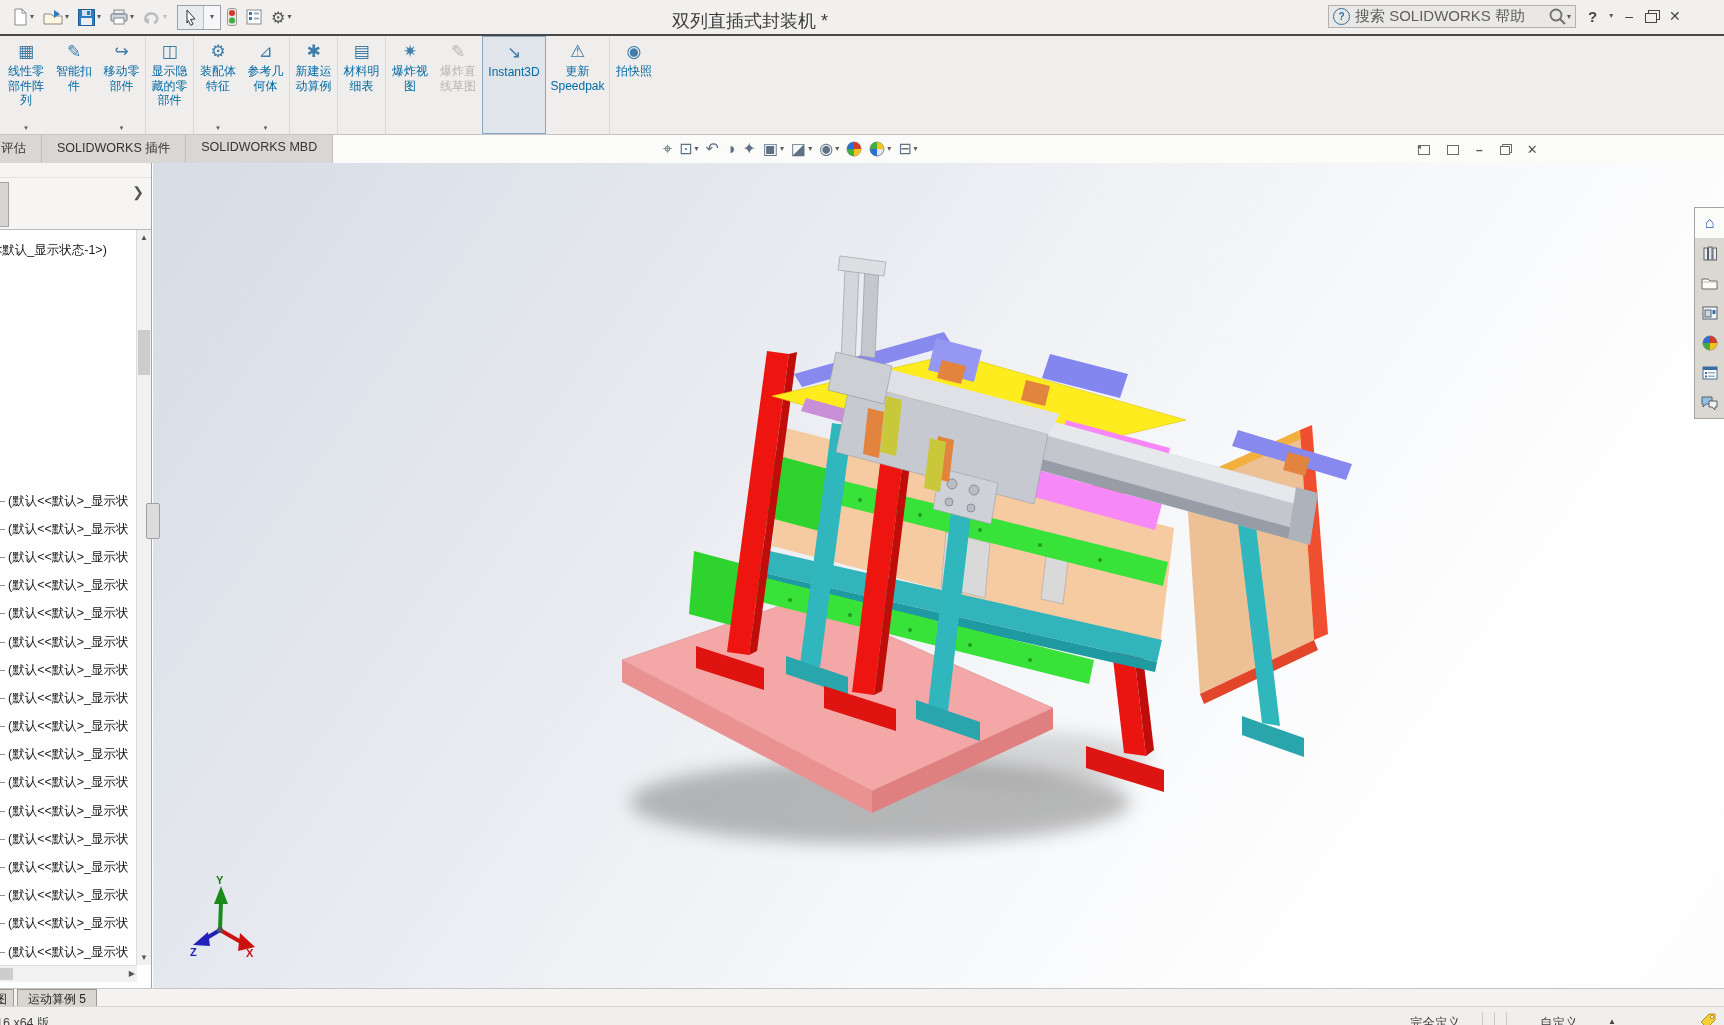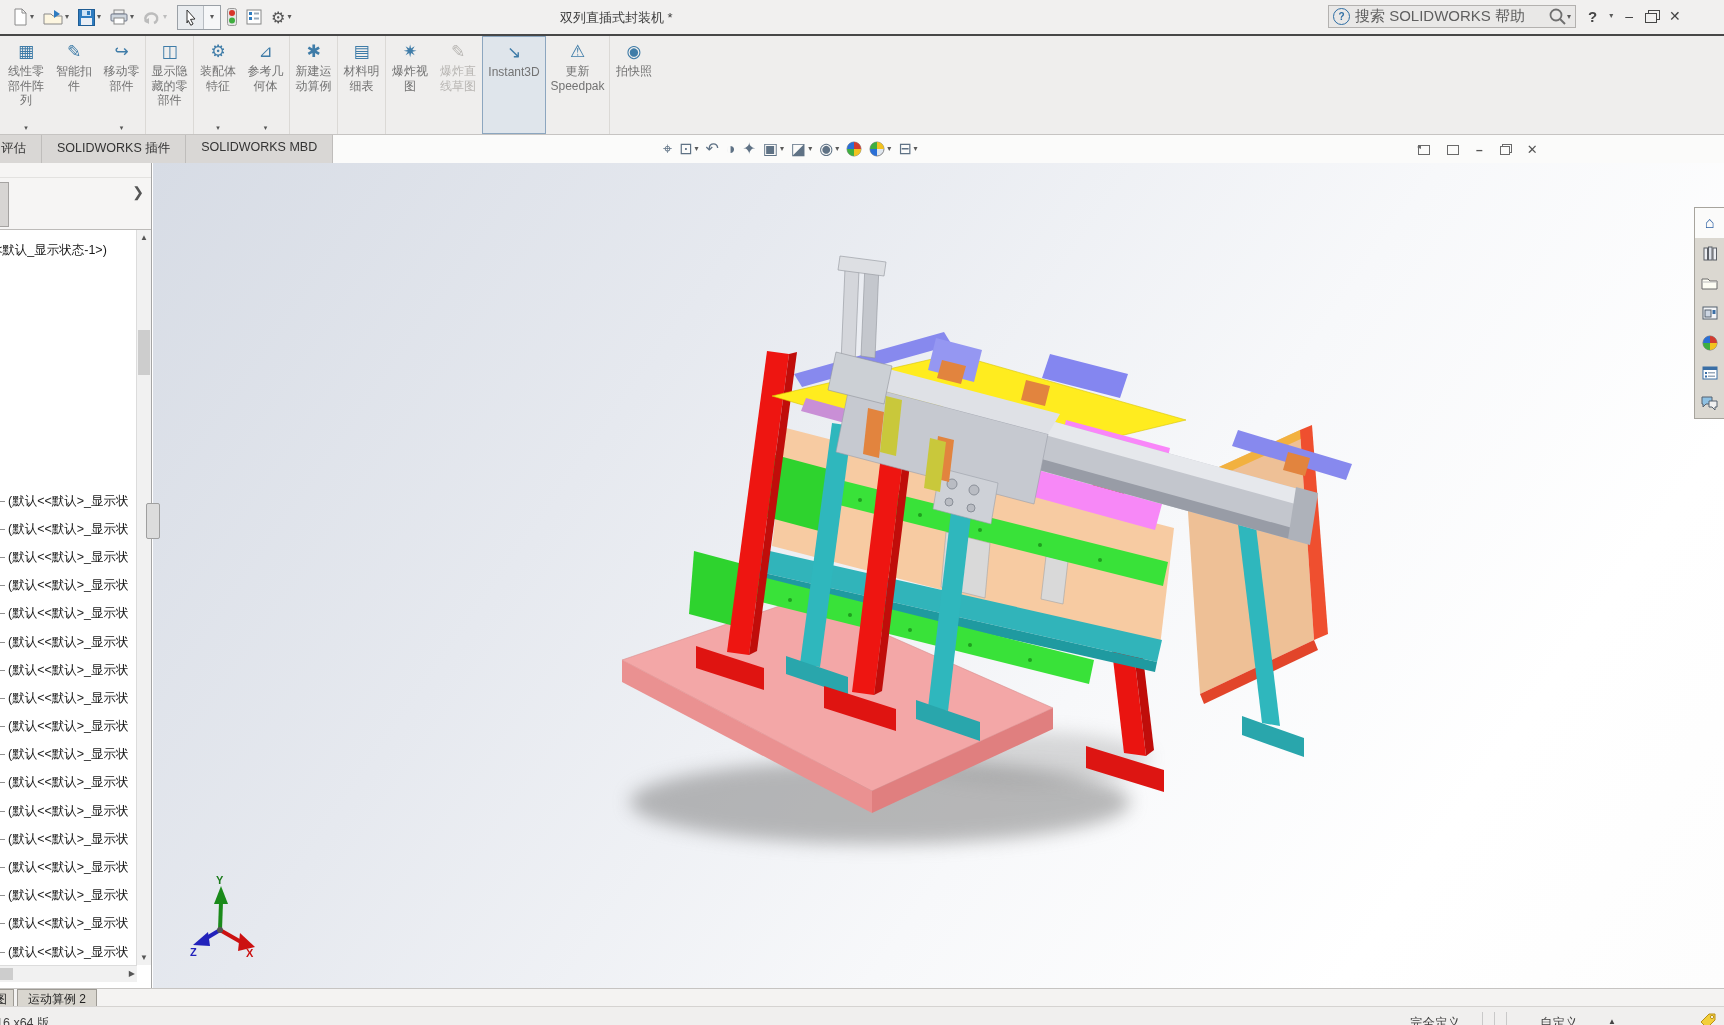--- a/index.html
+++ b/index.html
@@ -8,33 +8,33 @@
 
   
   #titlebar{position:absolute;left:0;top:0;width:1724px;height:34px;background:#f1f0ef;border-bottom:2px solid #474747;}
   #qat{position:absolute;left:10px;top:3px;height:28px;display:flex;align-items:center;gap:3px;}
   .qitem{display:flex;align-items:center;gap:2px;padding:2px 3px;}
   .caret{font-size:8px;color:#5a5a5a;line-height:8px;}
   .caret.dis{color:#bdbdbd;}
   #selbox{display:flex;align-items:stretch;border:1px solid #9aa0a6;background:#e9ecef;margin-left:4px;}
   #selbox .cell{display:flex;align-items:center;padding:3px 6px;}
   #selbox .cell+.cell{border-left:1px solid #b8bdc2;background:#f6f7f8;}
-  #title{position:absolute;left:560px;top:9px;width:380px;text-align:left;font-size:13px;color:#3c3c3c;white-space:nowrap;}
+  #title{position:absolute;left:560px;top:9px;width:380px;text-align:center;font-size:18px;color:#3c3c3c;white-space:nowrap;}
   #searchbox{position:absolute;left:1328px;top:5px;width:248px;height:23px;background:#e9e8e7;border:1px solid #b3b1af;display:flex;align-items:center;padding:0 4px;box-sizing:border-box;}
   #searchbox .qmark{width:15px;height:15px;border:1.5px solid #2d6da3;border-radius:50%;color:#2d6da3;font-size:10px;font-weight:bold;display:flex;align-items:center;justify-content:center;margin-right:5px;flex:none;}
   #searchbox .ph{flex:1;font-size:15px;color:#5f5f5f;white-space:nowrap;overflow:hidden;}
   #ttools{position:absolute;left:1588px;top:6px;display:flex;align-items:center;gap:12px;color:#454545;}
   .winbtn{font-size:14px;color:#454545;line-height:20px;}
   .restore{width:10px;height:8px;border:1px solid #454545;box-shadow:3px -3px 0 -1px #f1f0ef,3px -3px 0 0 #454545;margin-top:3px;}
 
   
   #ribbon{position:absolute;left:0;top:36px;width:1724px;height:99px;background:#efeeed;border-bottom:1px solid #c6c4c2;box-sizing:border-box;display:flex;align-items:stretch;padding-left:2px;}
   .rbtn{width:48px;display:flex;flex-direction:column;align-items:center;padding-top:4px;position:relative;box-sizing:border-box;}
   .rbtn .ic{font-size:17px;color:#3f7ca8;height:24px;line-height:24px;}
-  .rbtn .lb{font-size:12px;line-height:14.5px;color:#737373;text-align:center;white-space:pre-line;}
+  .rbtn .lb{font-size:12px;line-height:14.5px;color:#0369a1;text-align:center;white-space:pre-line;}
   .rbtn.has-dd::after{content:"▾";position:absolute;bottom:2px;left:50%;transform:translateX(-50%);font-size:7px;color:#555;}
   .rbtn.group-end{border-right:1px solid #dbd9d6;}
   .rbtn.disabled .ic,.rbtn.disabled .lb{color:#b8b6b3;}
   .rbtn.active{background:#dfe5eb;border:1px solid #8ca6bf;}
   .rbtn.wide{width:64px;}
 
   
   #tabrow{position:absolute;left:0;top:135px;width:1724px;height:28px;background:#fbfbfa;}
   #ctabs{position:absolute;left:-14px;top:0;display:flex;height:28px;}
   .ctab{padding:5px 15px 0 15px;background:#d9d7d5;border-right:1px solid #bfbdbb;font-size:12.5px;color:#333;box-sizing:border-box;height:28px;white-space:nowrap;}
@@ -595,21 +595,21 @@
     <svg width="17" height="15">
         <path d="M1 1h10v7H5L2 11V8H1z" fill="#8fc1e3" stroke="#55606e"></path>
         <path d="M8 5h8v6h-2v3l-3-3H8z" fill="#f0f0f0" stroke="#55606e"></path>
       </svg>
   </div>
 </div>
 
 <div id="bottombar">
   <div id="btabs">
       <div class="btab truncated">图</div>
-      <div class="btab">运动算例 2</div>
+      <div class="btab">运动算例 5</div>
     </div>
 </div>
 
 <div id="statusbar">
   <span id="sb-left">16 x64 版</span>
   <span id="sb-def">完全定义</span>
   <span class="sbsep" style="left:1482px;"></span>
   <span class="sbsep" style="left:1494px;"></span>
   <span class="sbsep" style="left:1506px;"></span>
   <span id="sb-cust">自定义</span>

